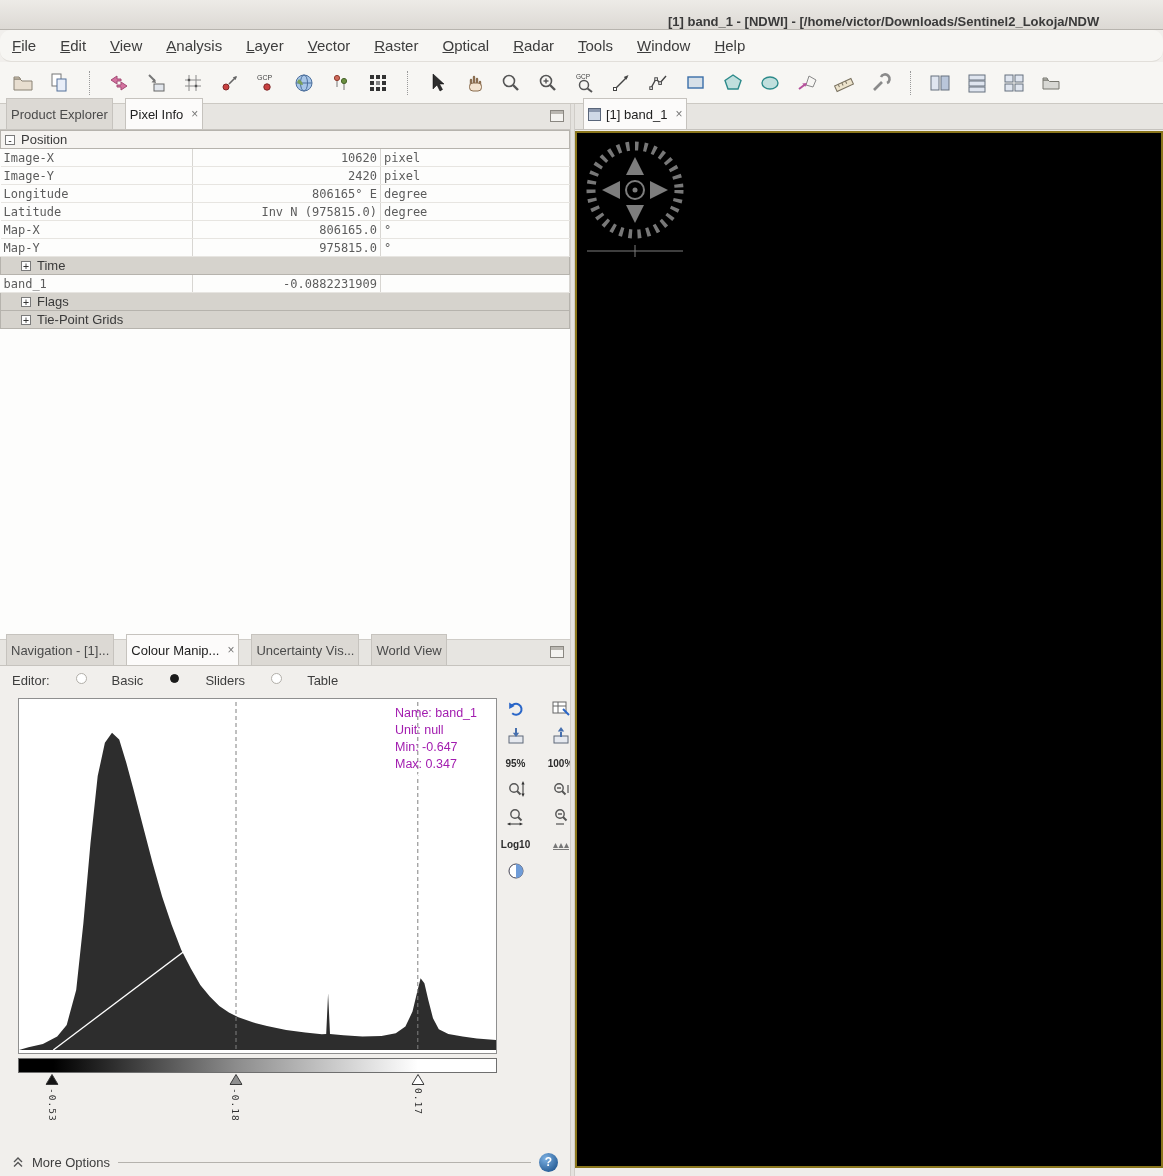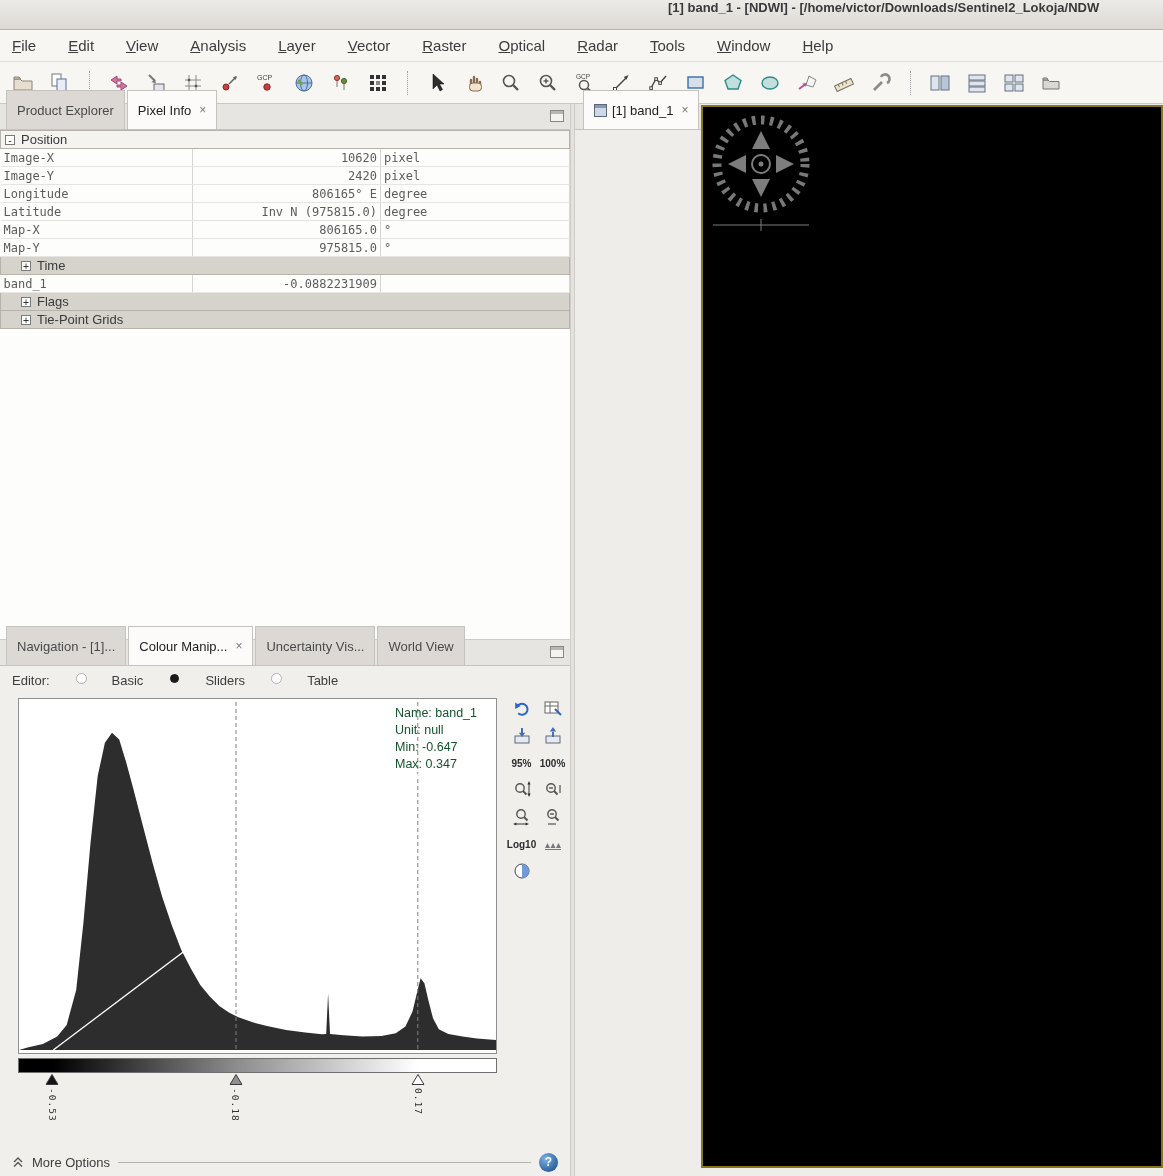--- a/index.html
+++ b/index.html
@@ -2,47 +2,47 @@
 <html><head>
 <meta charset="utf-8">
 <style>
   html,body{margin:0;padding:0;background:#c9c6c1;}
   *{box-sizing:border-box;}
   .app{width:1163px;height:1176px;display:flex;flex-direction:column;background:#f1efec;
        font-family:"Liberation Sans",sans-serif;overflow:hidden;position:relative;}
 
   
   .titlebar{height:30px;flex:0 0 30px;background:linear-gradient(#edebe7,#dcd9d4);
-            border-bottom:1px solid #b7b4ae;display:flex;align-items:flex-start;overflow:hidden;}
+            border-bottom:1px solid #b7b4ae;display:flex;align-items:flex-end;overflow:hidden;}
   .title-text{font-size:13px;font-weight:bold;color:#3a3a3a;white-space:nowrap;padding-left:668px;}
 
   
   .menubar{height:32px;flex:0 0 32px;background:#f7f6f3;display:flex;align-items:center;
-           padding-left:12px;gap:32px;border-bottom:1px solid #e2dfda;}
+           padding-left:12px;gap:24px;border-bottom:1px solid #e2dfda;border-radius:11px;}
   .menu-item{font-size:15px;color:#3d3d3d;cursor:default;}
   .menu-item::first-letter{text-decoration:underline;}
 
   
   .toolbar{height:42px;flex:0 0 42px;background:#f7f6f3;border-bottom:1px solid #ccc9c3;
            display:flex;align-items:center;padding-left:10px;gap:11px;}
   .tb{width:26px;height:26px;padding:0;border:none;background:transparent;display:flex;
       align-items:center;justify-content:center;}
   .tb-sep{width:1px;height:24px;border-left:1px dotted #9a9a9a;margin:0 5px;}
 
   
   .main{flex:1;display:flex;min-height:0;}
   .left-pane{width:570px;flex:0 0 570px;display:flex;flex-direction:column;min-height:0;}
   .splitter{width:5px;flex:0 0 5px;background:#e4e2de;border-left:1px solid #d0cdc8;border-right:1px solid #d0cdc8;}
-  .right-pane{flex:1;display:flex;flex-direction:row;min-width:0;background:#efedea;text-align:right;}
+  .right-pane{flex:1;display:flex;flex-direction:column;min-width:0;background:#efedea;text-align:right;}
 
   
   .tabrow{height:26px;flex:0 0 26px;background:#e7e5e1;border-bottom:1px solid #c6c3be;
           display:flex;align-items:flex-end;padding-left:6px;position:relative;}
-  .tab{display:flex;align-items:center;gap:5px;height:39px;padding:0 10px;font-size:13px;color:#4a4a4a;
-       border:1px solid #c6c3be;border-bottom:none;background:#dcd9d4;margin-right:2px;white-space:nowrap;}
+  .tab{display:flex;align-items:center;gap:5px;height:31px;padding:0 4px;font-size:13px;color:#4a4a4a;
+       border:1px solid #c6c3be;border-bottom:none;background:#dcd9d4;margin-right:12px;white-space:nowrap;}
   .tab.active{background:#fcfbfa;color:#222;}
   .tab-close{color:#777;font-size:12px;margin-left:3px;line-height:1;}
   .panel-menu{position:absolute;right:6px;top:6px;width:14px;height:12px;padding:0;border:none;background:transparent;}
 
   
   .pixel-panel{flex:1;background:#fdfdfc;overflow:hidden;border-bottom:1px solid #cfccc7;}
   table.pixel-table{border-collapse:collapse;width:100%;table-layout:fixed;
         font-family:"DejaVu Sans Mono",monospace;font-size:12px;color:#5c5c5c;}
   table.pixel-table td{height:18px;padding:0 3px;border-right:1px solid #d8d6d2;
         border-bottom:1px solid #e7e5e1;overflow:hidden;white-space:nowrap;}
@@ -63,27 +63,27 @@
   
   .bottom-panel{height:536px;flex:0 0 536px;background:#f1efec;display:flex;flex-direction:column;}
   .cm-body{flex:1;display:flex;padding:4px 0 0 18px;min-height:0;}
   .editor-row{display:flex;align-items:center;gap:26px;padding:7px 0 6px 12px;font-size:13px;color:#3d3d3d;}
   .radio-wrap{display:flex;align-items:flex-start;gap:25px;}
   .radio{width:11px;height:11px;border:1px solid #b2afa9;border-radius:50%;background:#fff;}
   .radio.sel{background:#1a1a1a;border-color:#1a1a1a;width:9px;height:9px;margin:1px;}
   .hist-col{width:479px;flex:0 0 479px;}
   .hist-plot{position:relative;width:479px;height:356px;background:#fff;border:1px solid #8f8f8f;}
   .hist-plot svg{display:block;}
-  .hist-info{position:absolute;top:6px;left:376px;font-size:12.5px;color:#14532d;line-height:17px;}
+  .hist-info{position:absolute;top:6px;left:376px;font-size:12.5px;color:#a21caf;line-height:17px;}
   .gradient-bar{margin-top:4px;height:15px;border:1px solid #6f6f6f;width:479px;}
   .slider-track{position:relative;height:52px;width:479px;}
   .slider-holder{position:absolute;top:1px;transform:translateX(-50%);display:flex;flex-direction:column;align-items:center;}
   .slider-label{writing-mode:vertical-rl;font-size:9.5px;color:#333;margin-top:3px;letter-spacing:1px;
         font-family:"DejaVu Sans Mono",monospace;}
-  .cm-toolbar{margin-left:12px;display:grid;grid-template-columns:27px 27px;gap:5px 4px;align-content:start;}
+  .cm-toolbar{margin-left:6px;display:grid;grid-template-columns:27px 27px;gap:5px 18px;align-content:start;}
   .cm-btn{width:25px;height:22px;padding:0;border:none;background:transparent;display:flex;
         align-items:center;justify-content:center;font-size:10px;color:#2c2c2c;}
   .cm-btn.txt{font-weight:bold;}
   .more-row{height:28px;flex:0 0 28px;display:flex;align-items:center;gap:8px;padding:0 12px;}
   .more-label{font-size:13px;color:#3d3d3d;}
   .more-line{flex:1;border-top:1px solid #b5b2ad;}
   .help-btn{width:19px;height:19px;border:none;border-radius:50%;color:#fff;font-size:12px;font-weight:bold;
         background:radial-gradient(circle at 35% 30%,#7db1e3,#2a6099 75%);display:flex;align-items:center;justify-content:center;}
 
   

